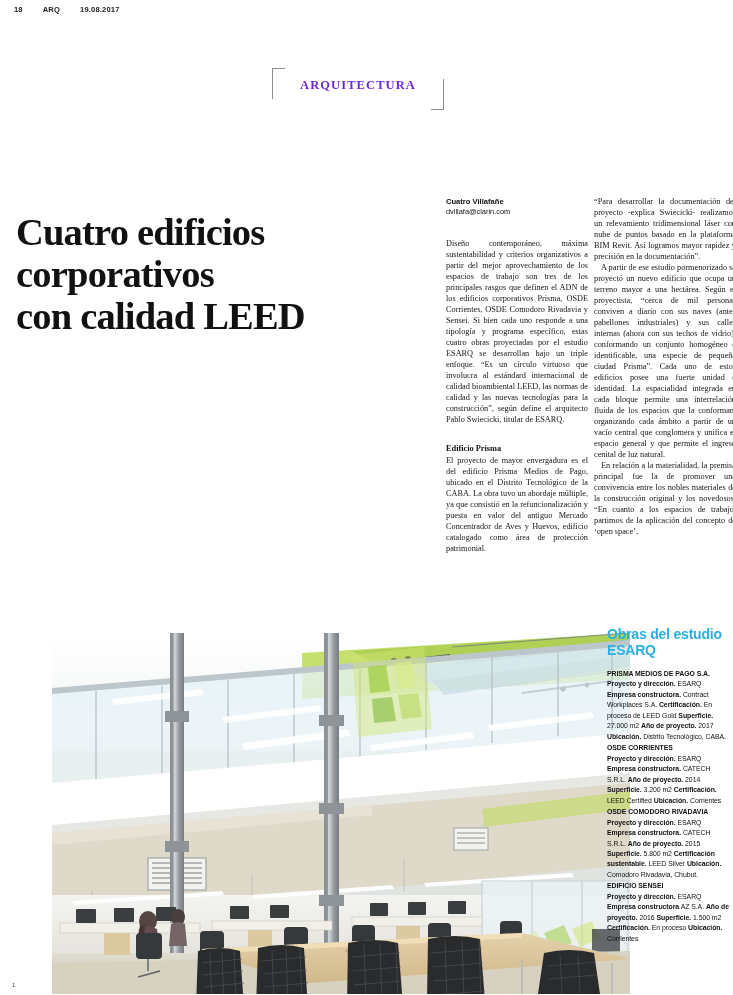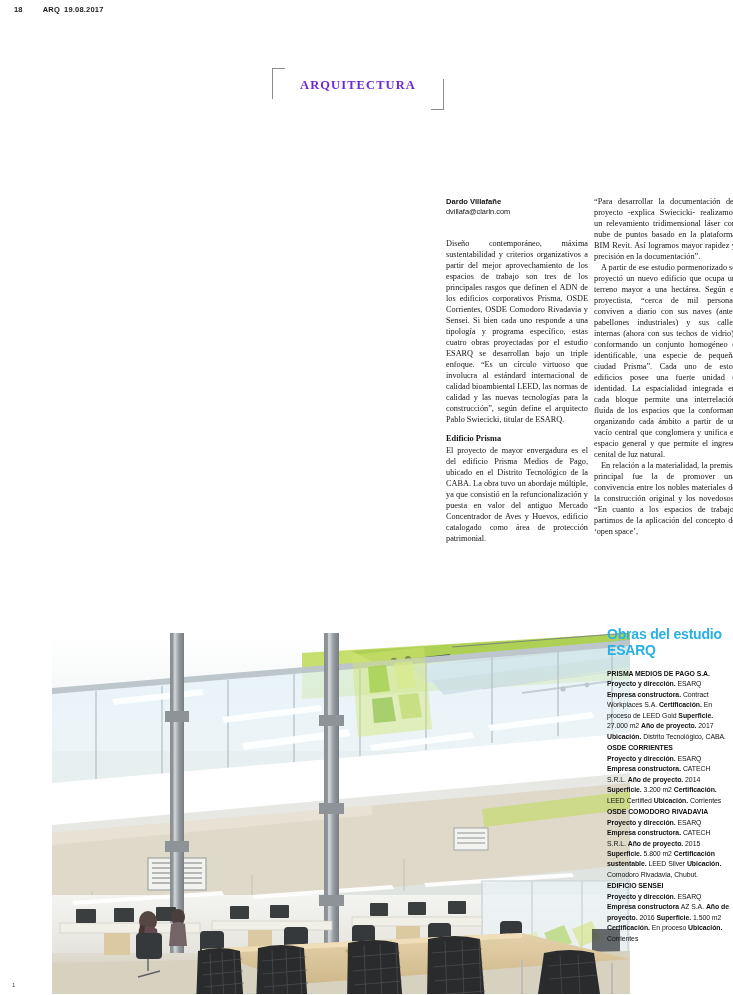--- a/index.html
+++ b/index.html
@@ -11,24 +11,24 @@
     overflow:hidden;
     position:relative;
   }
   .page{position:relative;width:733px;height:995px;}
 
   
   .folio{
     position:absolute;left:14px;top:5px;
     font-family:"Liberation Sans", sans-serif;
     font-size:7.5px;letter-spacing:.2px;color:#1a1a1a;
-    display:flex;align-items:baseline;gap:4px;
+    display:flex;align-items:baseline;gap:20px;
   }
   .folio .num{font-weight:bold;}
-  .folio .sect{font-weight:bold;margin-left:16px;}
+  .folio .sect{font-weight:bold;}
   .folio .date{font-weight:bold;}
 
   
   .section-plate{
     position:absolute;left:272px;top:68px;width:172px;height:42px;
   }
   .section-plate .bracket{position:absolute;width:12px;height:30px;}
   .section-plate .bl{left:0;top:0;border-left:1px solid #8d8d8d;border-top:1px solid #8d8d8d;}
   .section-plate .br{right:0;bottom:0;border-right:1px solid #8d8d8d;border-bottom:1px solid #8d8d8d;}
   .section-plate .label{
@@ -71,21 +71,21 @@
   .col{
     position:absolute;width:142px;
     font-family:"Liberation Serif", serif;
     font-size:8.25px;line-height:1.335;
     text-align:justify;color:#141414;
     -webkit-hyphens:auto;hyphens:auto;
   }
   .col p{margin:0;text-indent:0;}
   .col p + p{text-indent:7px;}
   .col .sub{
-    font-weight:bold;margin-top:8px;margin-bottom:1px;text-indent:0;
+    font-weight:bold;margin-top:18px;margin-bottom:1px;text-indent:0;
     font-size:8.3px;
   }
   .col .sub + p{text-indent:0;}
   #col1{left:446px;top:238px;}
   #col2{left:594px;top:196px;}
 
   
   .photo{
     position:absolute;left:12px;top:617px;width:578px;height:361px;
     overflow:hidden;background:#dfe3e0;
@@ -126,25 +126,30 @@
     <span class="sect">ARQ</span>
     <span class="date">19.08.2017</span>
   </div>
 
   <div class="section-plate">
     <span class="bracket bl"></span>
     <span class="bracket br"></span>
     <div class="label">ARQUITECTURA</div>
   </div>
 
+  <h1 class="headline">
+    <span class="l">Cuatro edificios</span>
+    <span class="l">corporativos</span>
+    <span class="l">con calidad LEED</span>
+  </h1>
 
 
 
   <div class="byline">
-    <div class="name">Dardo Villafañe</div>
+    <div class="name">Cuatro Villafañe</div>
     <div class="mail">dvillafa@clarin.com</div>
   </div>
 
   <div class="col" id="col1">
       <p>Diseño contemporáneo, máxima sustentabilidad y criterios organizativos a partir del mejor aprovechamiento de los espacios de trabajo son tres de los principales rasgos que definen el ADN de los edificios corporativos Prisma, OSDE Corrientes, OSDE Comodoro Rivadavia y Sensei. Si bien cada uno responde a una tipología y programa específico, estas cuatro obras proyectadas por el estudio ESARQ se desarrollan bajo un triple enfoque. “Es un círculo virtuoso que involucra al estándard internacional de calidad bioambiental LEED, las normas de calidad y las nuevas tecnologías para la construcción”, según define el arquitecto Pablo Swiecicki, titular de ESARQ.</p>
       <p class="sub">Edificio Prisma</p>
       <p>El proyecto de mayor envergadura es el del edificio Prisma Medios de Pago, ubicado en el Distrito Tecnológico de la CABA. La obra tuvo un abordaje múltiple, ya que consistió en la refuncionalización y puesta en valor del antiguo Mercado Concentrador de Aves y Huevos, edificio catalogado como área de protección patrimonial.</p>
     </div>
 
   <div class="col" id="col2">

